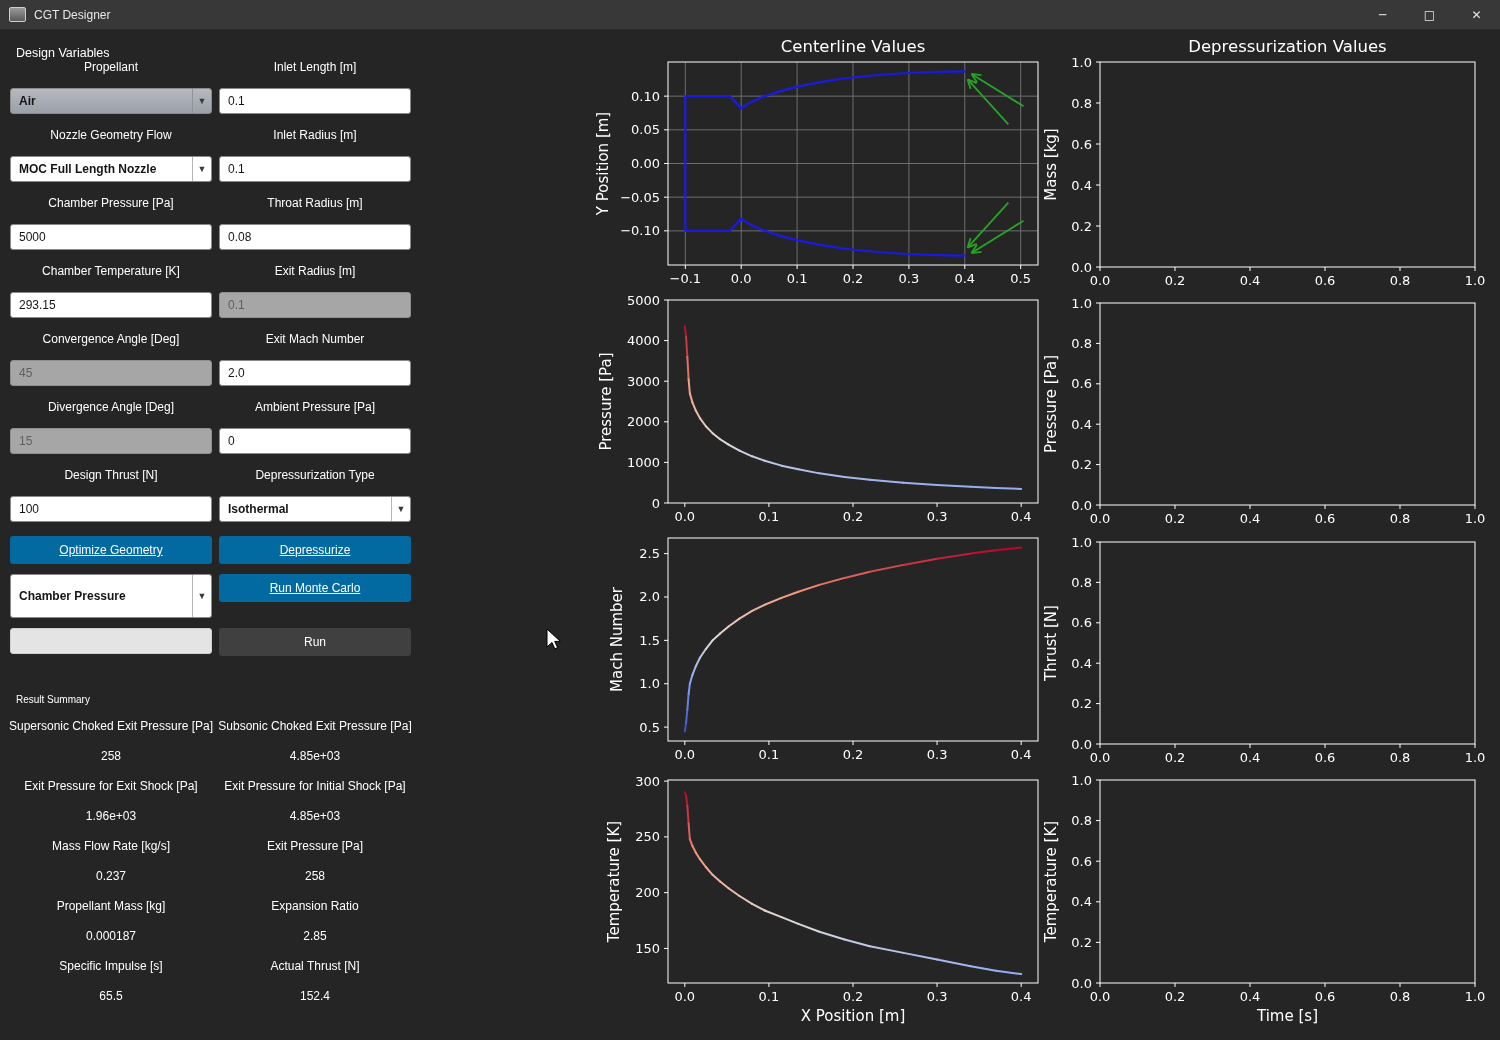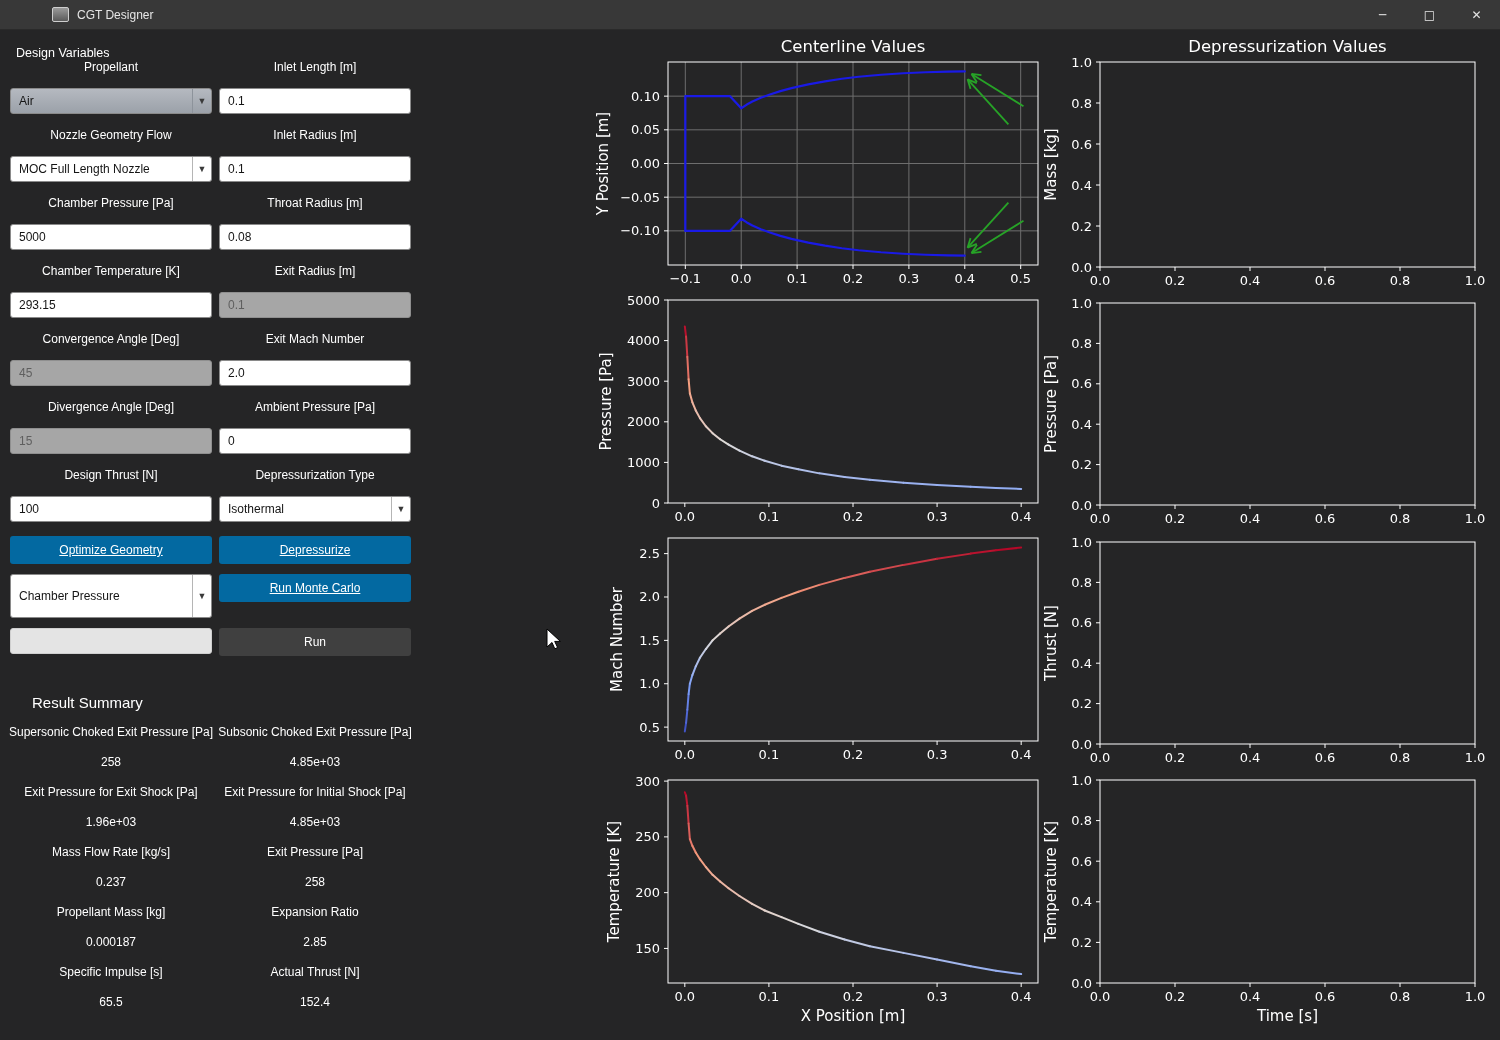--- a/index.html
+++ b/index.html
@@ -5,21 +5,21 @@
   html,body{margin:0;padding:0;}
   body{
     width:1500px;height:1040px;position:relative;overflow:hidden;
     background:#252526;font-family:"Liberation Sans",sans-serif;
     -webkit-font-smoothing:antialiased;
   }
   
   .titlebar{
     position:absolute;top:0;left:0;width:1500px;height:30px;
     background:#383838;display:flex;align-items:center;color:#e6e6e6;
-    border-bottom:1px solid #2a2a2a;box-sizing:border-box;padding-left:43px;
+    border-bottom:1px solid #2a2a2a;box-sizing:border-box;
   }
   .titlebar .app-icon{
     width:15px;height:13px;margin:0 8px 0 9px;border:1px solid #cfcfcf;
     background:linear-gradient(#9a9a9a,#5a5a5a);border-radius:2px;
   }
   .titlebar .title-text{font-size:12px;}
   .win-controls{margin-left:auto;display:flex;height:30px;}
   .win-btn{
     width:47px;height:30px;background:transparent;border:none;color:#e6e6e6;
     font-size:12px;display:flex;align-items:center;justify-content:center;
@@ -39,42 +39,42 @@
   }
   .tinput{
     width:100%;height:26px;box-sizing:border-box;border:1px solid #8a8a8a;
     border-radius:3px;background:#fff;color:#151515;font-size:12px;
     padding:0 8px;font-family:"Liberation Sans",sans-serif;outline:none;
   }
   .tinput.dis{background:#a6a6a6;color:#5f5f5f;border-color:#8f8f8f;}
   .select{
     height:26px;box-sizing:border-box;border:1px solid #8a8a8a;border-radius:3px;
     background:#fff;color:#151515;font-size:12px;display:flex;align-items:center;
-    padding:0 22px 0 8px;position:relative;white-space:nowrap;overflow:hidden;
+    padding:0 22px 0 8px;position:relative;white-space:nowrap;overflow:hidden;font-weight:bold;
   }
   .select.gray{background:linear-gradient(#b5b9c0,#9ba1a9);}
   .select .caret{
     position:absolute;right:0;top:0;bottom:0;width:18px;display:flex;
     align-items:center;justify-content:center;font-size:9px;color:#3a3a3a;
     border-left:1px solid #b5b5b5;
   }
   .select.gray .caret{border-left:1px solid #8d939b;}
   .btn{
     width:100%;height:28px;border:none;border-radius:3px;color:#fff;
     font-size:12px;font-family:"Liberation Sans",sans-serif;cursor:default;
   }
   .btn.blue{background:#0369a1;text-decoration:underline;}
   .btn.green{background:#404040;}
   .btn-cell{margin-bottom:10px;}
   .progress-bar{
     width:100%;height:26px;background:#e4e4e4;border-radius:3px;
     box-sizing:border-box;border:1px solid #cfcfcf;
   }
   
-  .results-heading{font-size:15px;margin:28px 0 0 22px;}
+  .results-heading{font-size:10px;margin:28px 0 0 6px;}
   .results-grid{
     display:grid;grid-template-columns:202px 192px;column-gap:7px;margin-top:6px;
   }
   .status-line{
     grid-column:1 / span 2;text-align:center;font-size:12px;height:30px;
     display:flex;align-items:center;justify-content:center;white-space:nowrap;
   }
   .rcell{
     font-size:12px;height:30px;display:flex;align-items:center;
     justify-content:center;white-space:nowrap;

